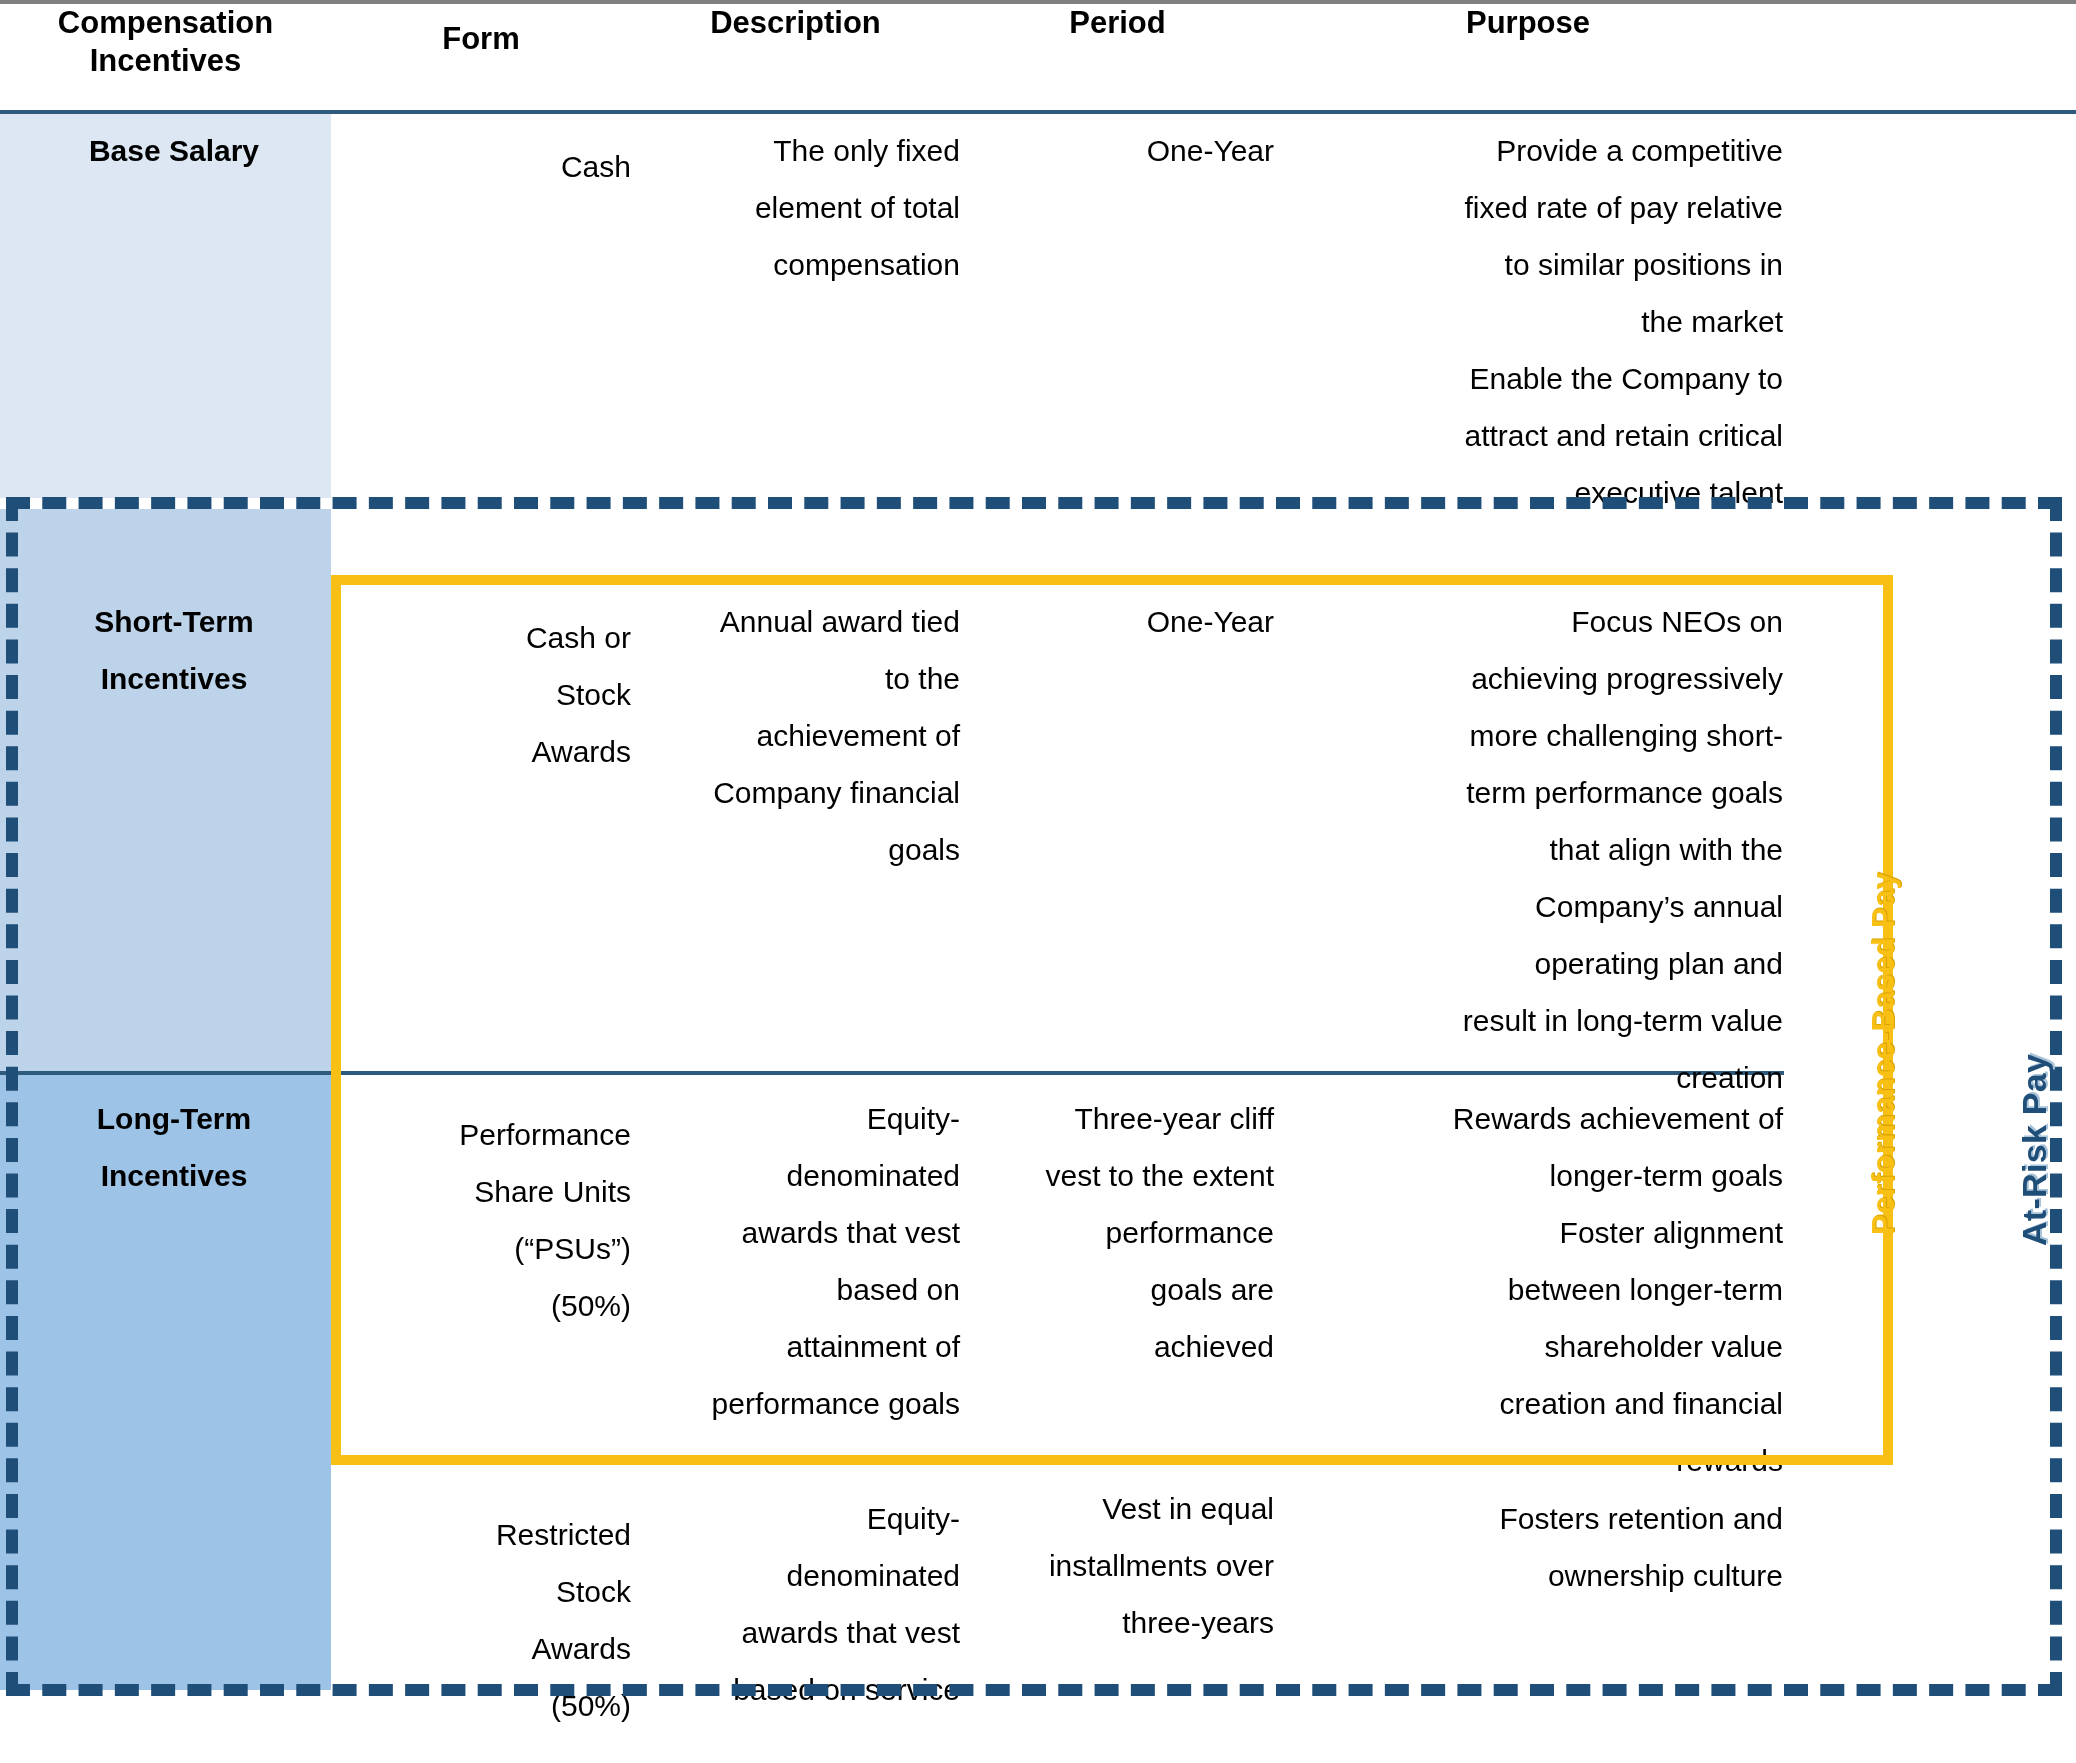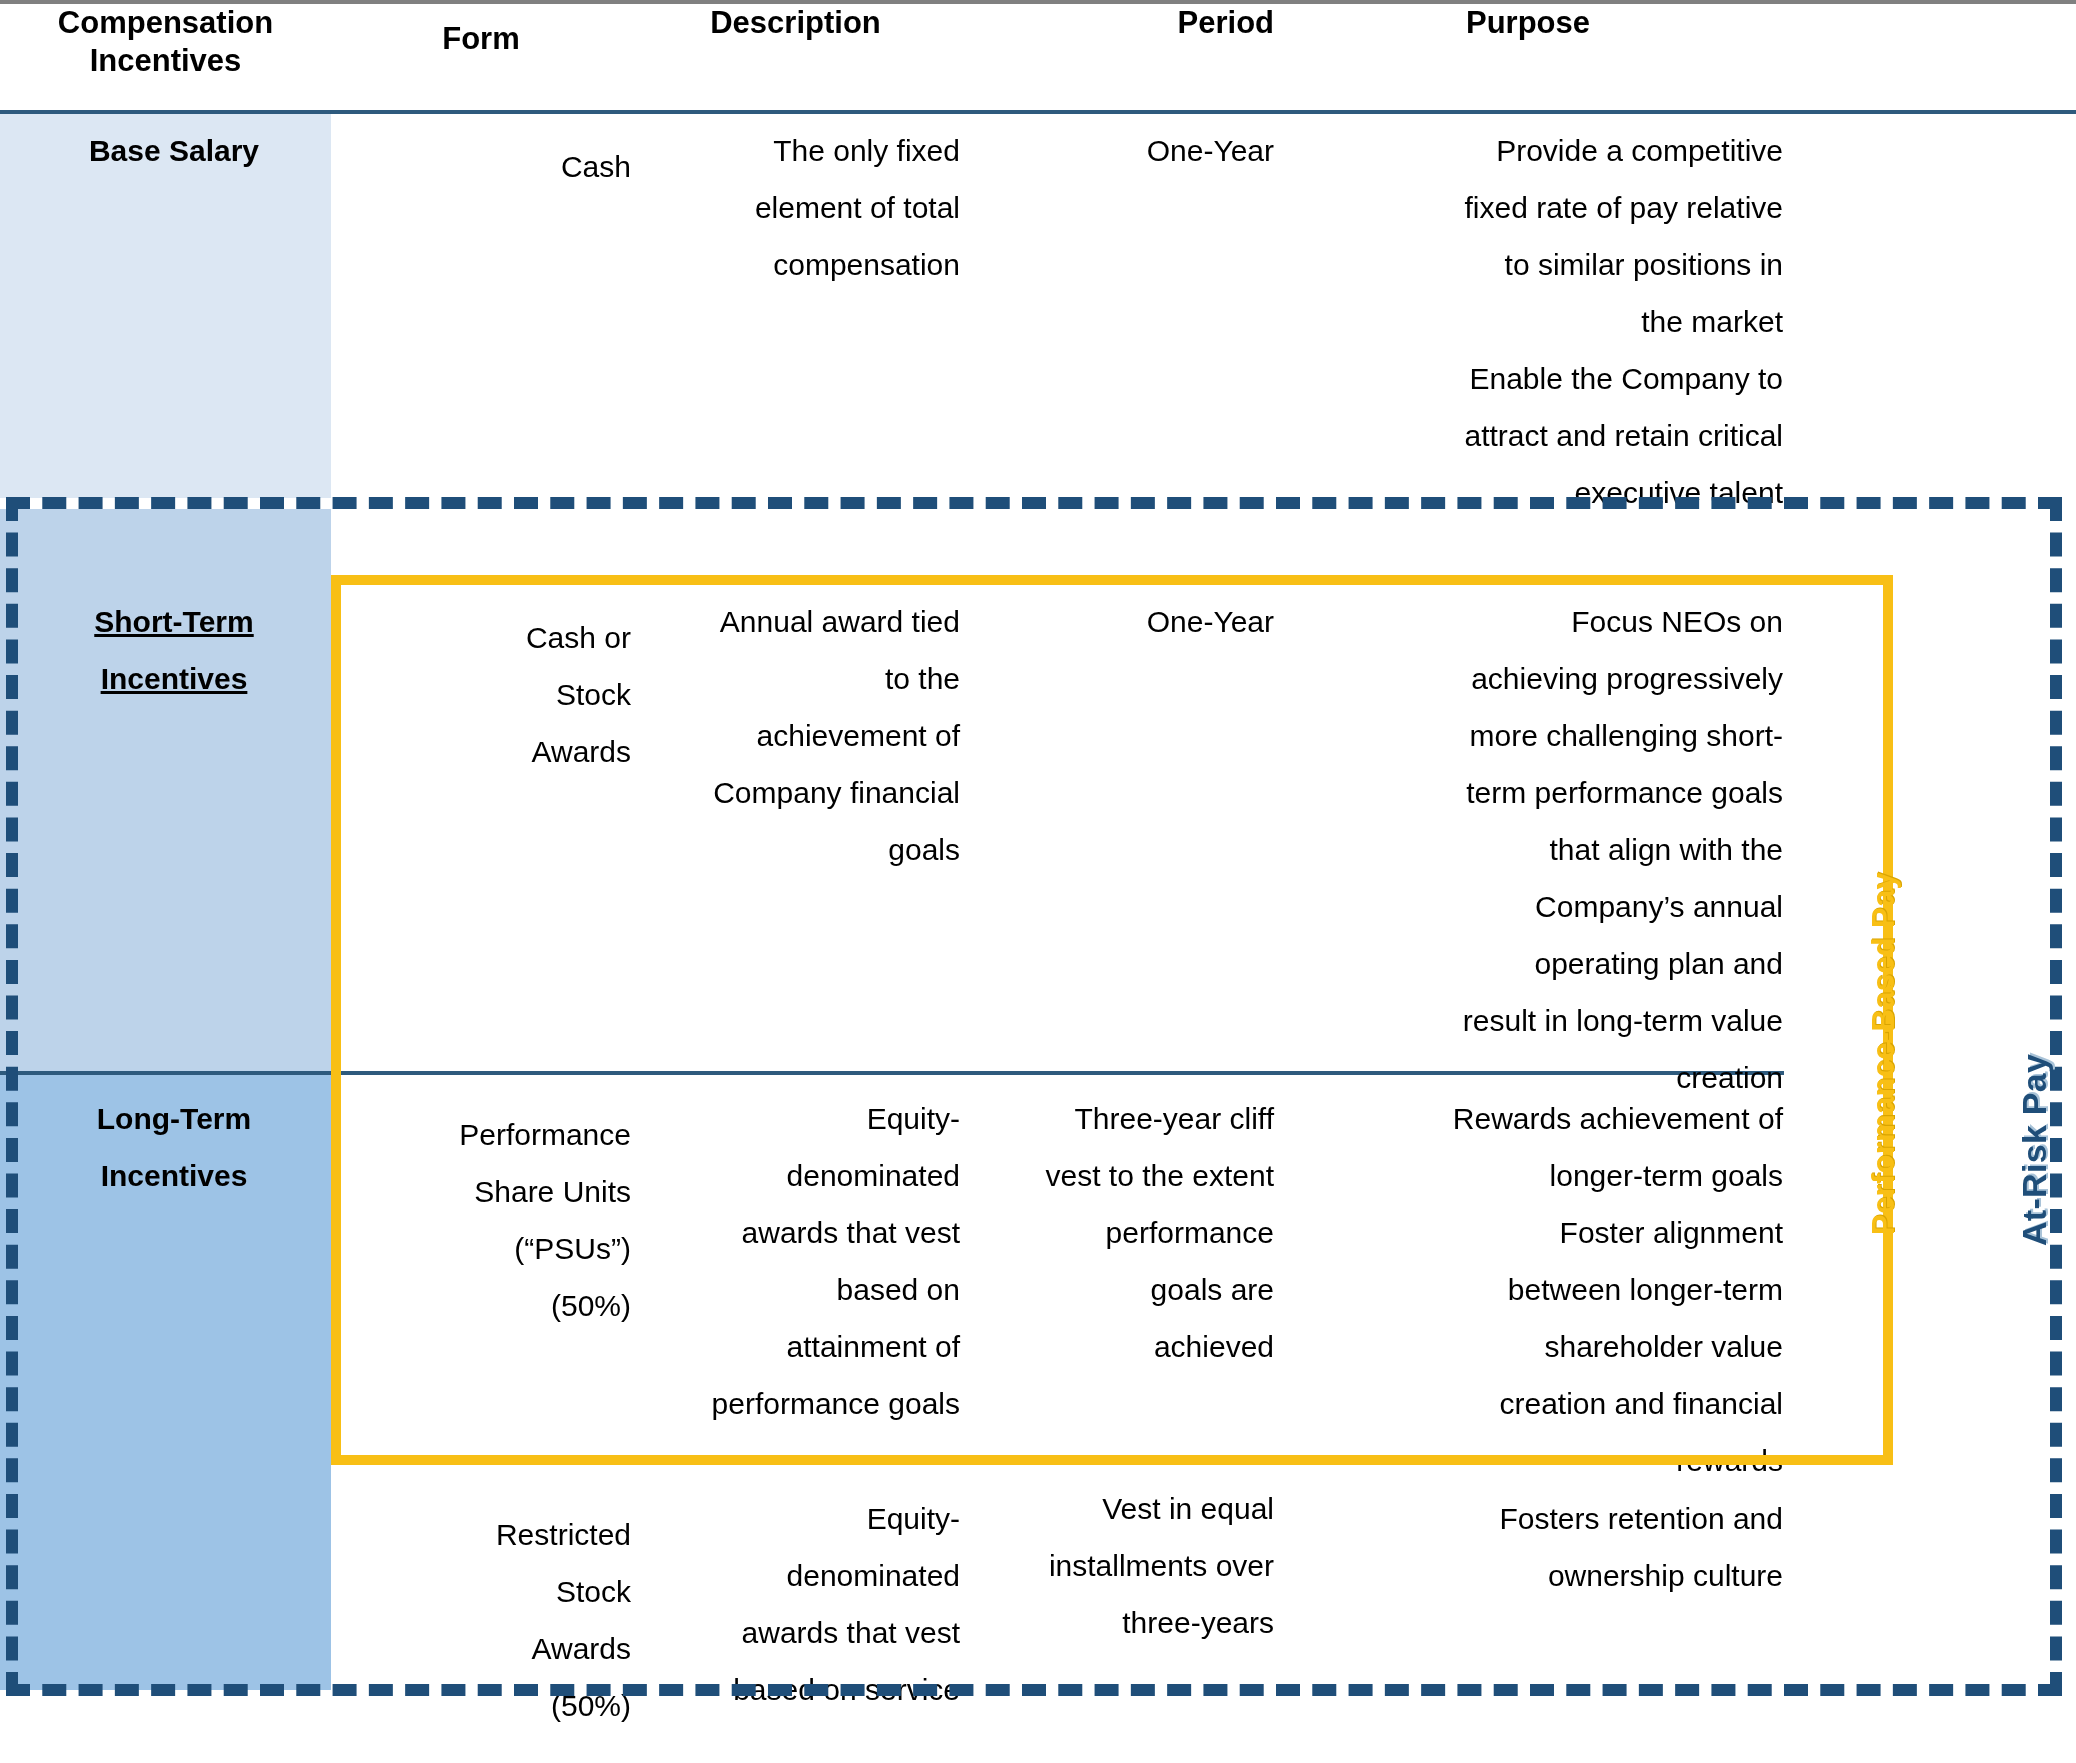--- a/index.html
+++ b/index.html
@@ -133,38 +133,38 @@
   <div class="tint tint-long"></div>
 
   <div class="header-rule"></div>
 
   <div class="row-rule rule-long"></div>
 
   <div class="hcell c0" style="top:4.4px;">Compensation
 Incentives</div>
   <div class="hcell c1" style="top:4.4px;">Form</div>
   <div class="hcell c2" style="top:4.4px;">Description</div>
-  <div class="hcell c3" style="top:4.4px;text-align:right;">Period</div>
+  <div class="hcell c3" style="top:4.4px;">Period</div>
   <div class="hcell c4" style="top:4.4px;">Purpose</div>
 
   <div class="comp-label" style="top:122px;">Base Salary</div>
   <div class="cell c1" style="top:122px;">Cash</div>
   <div class="cell c2" style="top:122px;">The only fixed
 element of total
 compensation</div>
   <div class="cell c3" style="top:122px;">One-Year</div>
   <div class="cell c4" style="top:122px;">Provide a competitive
 fixed rate of pay relative
 to similar positions in
 the market
 Enable the Company to
 attract and retain critical
 executive talent</div>
 
-  <div class="comp-label" style="top:593px;text-decoration:underline;">Short-Term
+  <div class="comp-label" style="top:593px;">Short-Term
 Incentives</div>
   <div class="cell c1" style="top:593px;">Cash or
 Stock
 Awards</div>
   <div class="cell c2" style="top:593px;">Annual award tied
 to the
 achievement of
 Company financial
 goals</div>
   <div class="cell c3" style="top:593px;">One-Year</div>

